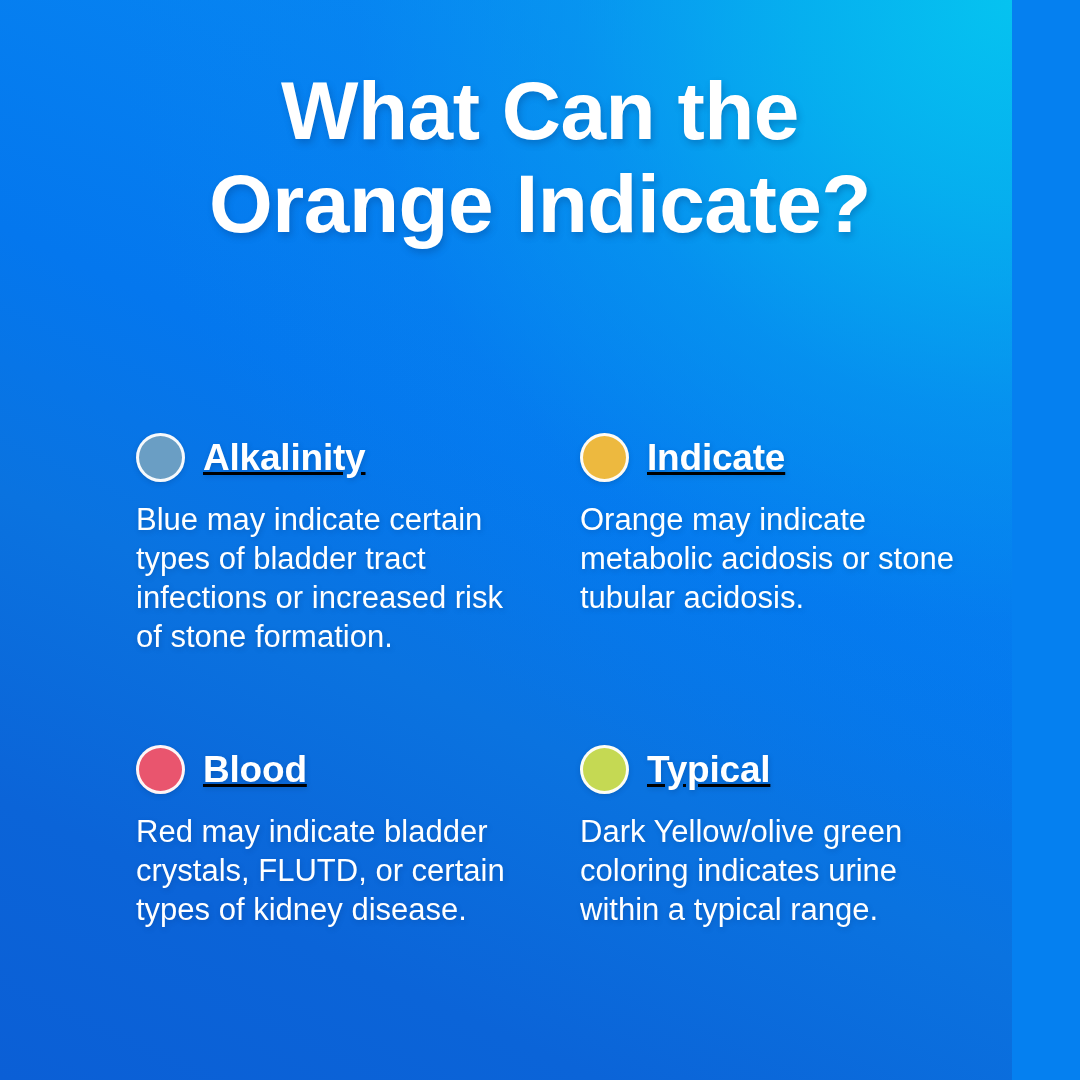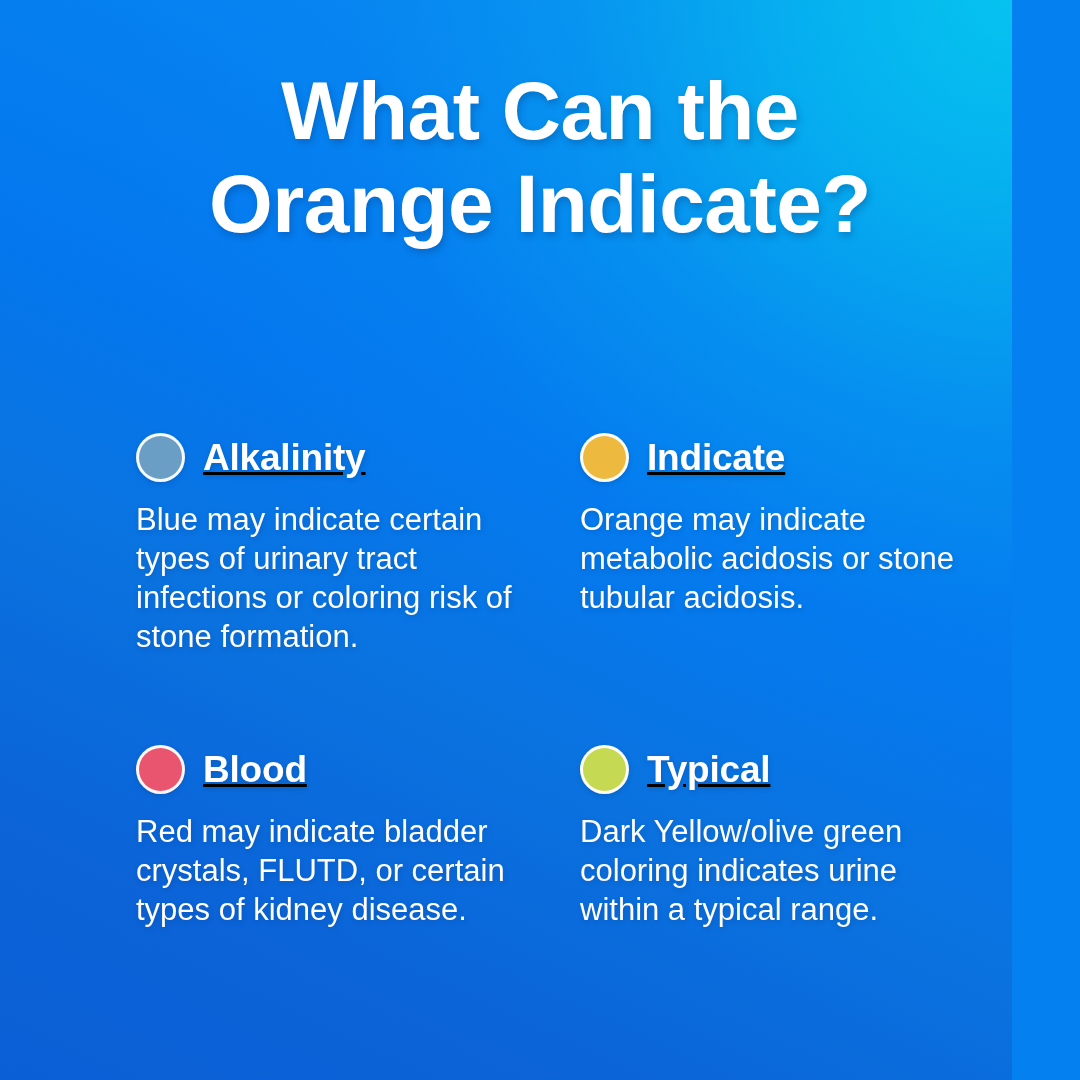--- a/index.html
+++ b/index.html
@@ -121,21 +121,21 @@
     <span class="title-line">Orange Indicate?</span>
   </div>
 
   <div class="grid">
 
     <div class="cell left">
       <div class="item-head">
         <span class="swatch" style="background-color: rgb(106, 158, 196);"></span>
         <span class="item-title">Alkalinity</span>
       </div>
-      <div class="item-desc">Blue may indicate certain types of urinary tract infections or coloring risk of stone formation.</div>
+      <div class="item-desc">Blue may indicate certain types of bladder tract infections or increased risk of stone formation.</div>
     </div>
 
     <div class="cell right">
       <div class="item-head">
         <span class="swatch" style="background-color: rgb(237, 185, 63);"></span>
         <span class="item-title">Indicate</span>
       </div>
       <div class="item-desc">Orange may indicate metabolic acidosis or stone tubular acidosis.</div>
     </div>
 

